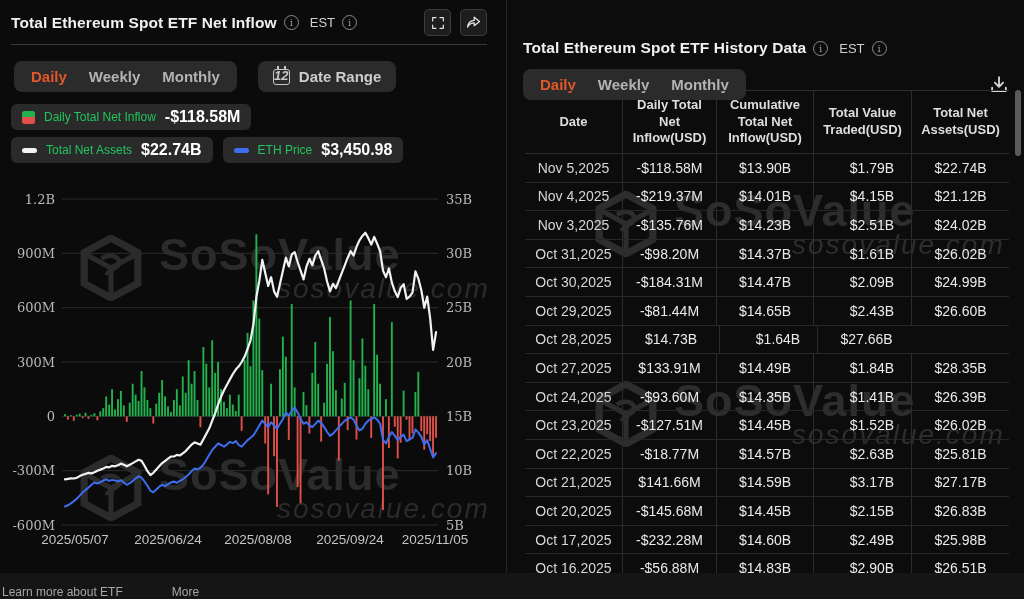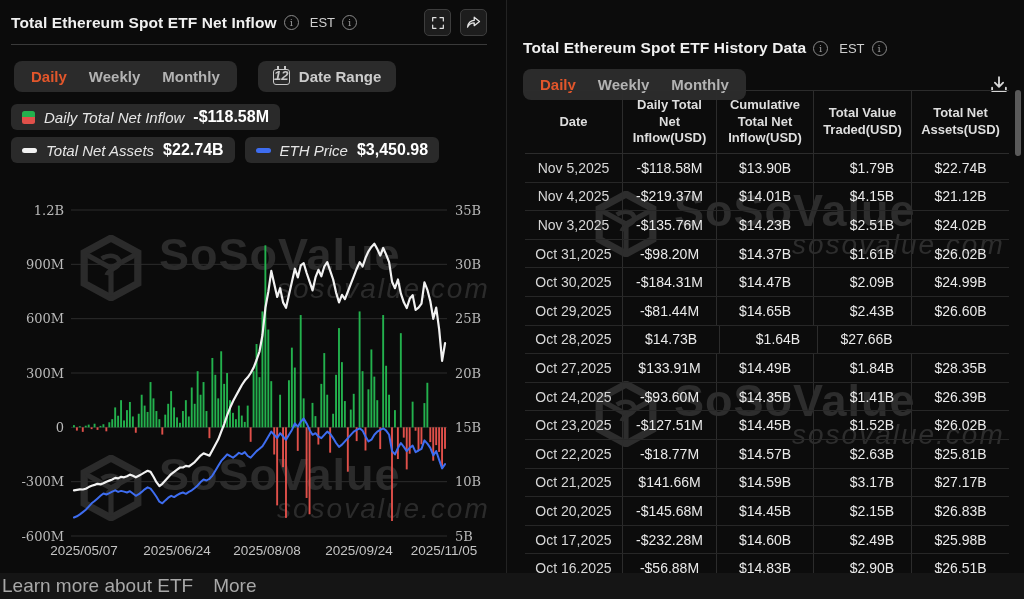--- a/index.html
+++ b/index.html
@@ -35,30 +35,30 @@
          display:flex; align-items:flex-end; justify-content:center; font-size:13px; color:#c8c8c8;
          padding-bottom:1px; font-weight:bold;font-style:italic; }
   .cal::before, .cal::after { content:""; position:absolute; top:-4px; width:2px; height:4px; background:#c8c8c8; }
   .cal::before { left:3px; } .cal::after { right:3px; }
 
   
   .legend { margin:12px 0 0 11px; }
   .legend-row { display:flex; gap:10px; margin-bottom:7px; }
   .pill { display:inline-flex; align-items:center; gap:9px; background:#2a2a2a; border-radius:6px;
           padding:4px 11px; cursor:pointer; }
-  .pill .lbl { font-size:15px; color:#e5e5e5;font-style:italic; }
+  .pill .lbl { font-size:12px; color:#22c55e; }
   .pill .val { font-size:16px; color:#ffffff; font-weight:bold; }
   .chip-split { width:13px; height:13px; border-radius:2.5px;
                 background:linear-gradient(to bottom,#23b14d 0 50%,#e0504a 50% 100%); }
   .chip-dash { width:15px; height:5px; border-radius:2.5px; }
   .chip-white { background:#f2f2f2; }
   .chip-blue  { background:#3e6df0; }
 
   
-  #chart-wrap { position:absolute; left:0; top:183px; width:506px; height:400px;padding-left:9px; }
+  #chart-wrap { position:absolute; left:0; top:172px; width:506px; height:400px; }
 
   
   .wm { position:absolute; display:flex; align-items:center; gap:17px; color:#2b2b2b; pointer-events:none; }
   .wm svg { flex:0 0 auto; }
   .wm-brand { font-size:45px; font-weight:bold; letter-spacing:1px; line-height:1; }
   .wm-domain { font-size:28px; font-style:italic; letter-spacing:2px; margin:-2px 0 0 118px; line-height:1; }
   .wm.table-wm { color:#383838; opacity:.75; }
 
   
   .rtabs-row { display:flex; align-items:center; margin:12px 14px 0 16px; }
@@ -71,21 +71,21 @@
   .tcell + .tcell { border-left:1px solid #2c2c2c; }
   .trow { display:flex; height:28.6px; border-bottom:1px solid #272727; }
   .trow .tcell { font-size:14px; color:#eaeaea; }
   .trow .c0 { color:#d6d6d6; }
   .c0 { width:97px; } .c1 { width:94px; } .c2 { width:97px; } .c3 { width:98px;padding-left:19px; } .c4 { width:98px; }
   .neg { color:#df4f49; } .pos { color:#1fc05c; }
   #scroll-thumb { position:absolute; right:3px; top:90px; width:6px; height:66px; background:#5a5a5a; border-radius:3px; cursor:pointer; }
 
   
   #footer { position:absolute; left:0; top:573px; width:1024px; height:26px; background:#151515;
-            display:flex; align-items:center; gap:20px; padding-left:2px; font-size:19px;
+            display:flex; align-items:flex-end; gap:49px; padding-left:2px; font-size:12px;
             color:#a8a8a8; z-index:20; }
   #footer .more { cursor:pointer; }
 </style>
 </head>
 <body>
 
 <div id="left-panel" class="panel">
 
   <div class="hdr-row">
     <span class="panel-title">Total Ethereum Spot ETF Net Inflow</span>

